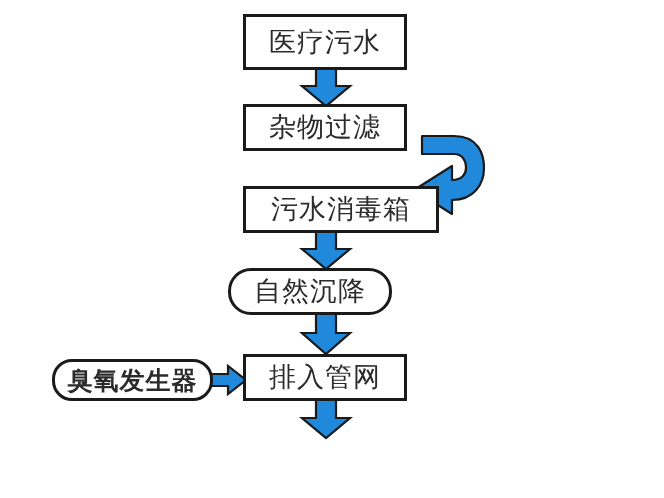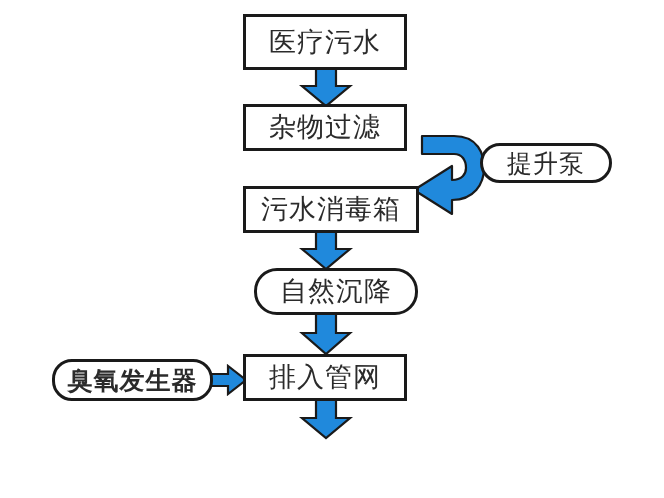--- a/index.html
+++ b/index.html
@@ -104,34 +104,31 @@
   </div>
 
   <div class="node process" style="left:243px; top:14px; width:164px; height:56px;">
     <span class="node-label">医疗污水</span>
   </div>
 
   <div class="node process" style="left:243px; top:104px; width:164px; height:47px;">
     <span class="node-label">杂物过滤</span>
   </div>
 
-  <div class="node process" style="left:243px; top:186px; width:176px; height:47px;">
+  <div class="node process" style="left:243px; top:186px; width:196px; height:47px;">
     <span class="node-label">污水消毒箱</span>
   </div>
 
-  <div class="node process" style="left:254px; top:268px; width:164px; height:47px;border-radius:23px;">
+  <div class="node process" style="left:228px; top:268px; width:164px; height:47px;border-radius:23px;">
     <span class="node-label">自然沉降</span>
   </div>
 
   <div class="node process" style="left:243px; top:354px; width:164px; height:47px;">
     <span class="node-label">排入管网</span>
   </div>
 
 
-  <div class="node device" style="left:480px; top:143px; width:132px; height:40px;">
-    <span class="node-label">提升泵</span>
-  </div>
 
   <div class="node device" style="left:52px; top:359px; width:161px; height:42px;font-weight:bold;">
     <span class="node-label">臭氧发生器</span>
   </div>
 
 </div>
 
 </body></html>

